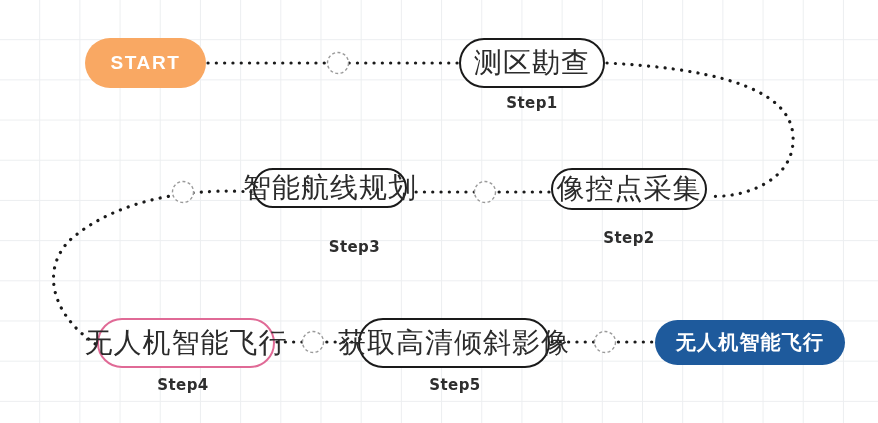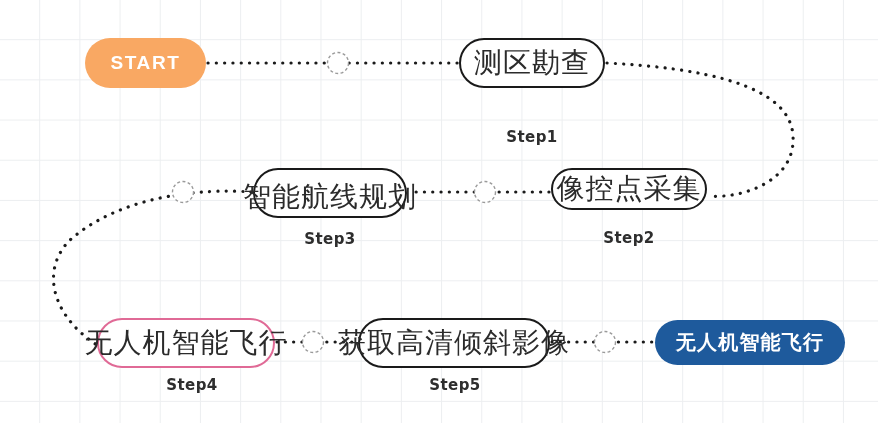--- a/index.html
+++ b/index.html
@@ -118,49 +118,49 @@
   </div>
 
   <div class="node proc" style="left:459px; top:38px; width:146px; height:50px;">
     <span>测区勘查</span>
   </div>
 
   <div class="node proc" style="left:551px; top:168px; width:156px; height:42px;">
     <span>像控点采集</span>
   </div>
 
-  <div class="node proc" style="left:253px; top:168px; width:154px; height:50px;align-items:flex-end;">
+  <div class="node proc" style="left:253px; top:168px; width:154px; height:40px;">
     <span>智能航线规划</span>
   </div>
 
   <div class="node proc pink" style="left:97px; top:318px; width:178px; height:50px;">
     <span>无人机智能飞行</span>
   </div>
 
   <div class="node proc" style="left:358px; top:318px; width:192px; height:50px;justify-content:center;">
     <span>获取高清倾斜影像</span>
   </div>
 
   <div class="node pill end" style="left:655px; top:320px; width:190px; height:45px;">
     <span>无人机智能飞行</span>
   </div>
 
-  <div class="steplabel" style="left:482px; top:94px; width:100px;margin-top:34px;">
+  <div class="steplabel" style="left:482px; top:94px; width:100px;">
     <span>Step1</span>
   </div>
 
   <div class="steplabel" style="left:579px; top:229px; width:100px;">
     <span>Step2</span>
   </div>
 
-  <div class="steplabel" style="left:280px; top:230px; width:100px;">
+  <div class="steplabel" style="left:280px; top:238px; width:100px;text-align:right;">
     <span>Step3</span>
   </div>
 
-  <div class="steplabel" style="left:142px; top:376px; width:100px;">
+  <div class="steplabel" style="left:133px; top:376px; width:100px;">
     <span>Step4</span>
   </div>
 
   <div class="steplabel" style="left:405px; top:376px; width:100px;">
     <span>Step5</span>
   </div>
 
 </div>
 
 </body></html>

